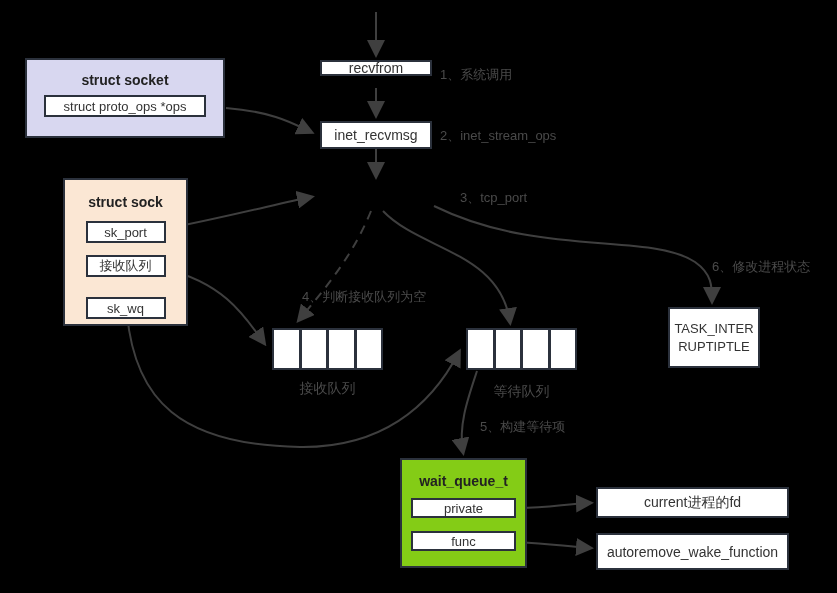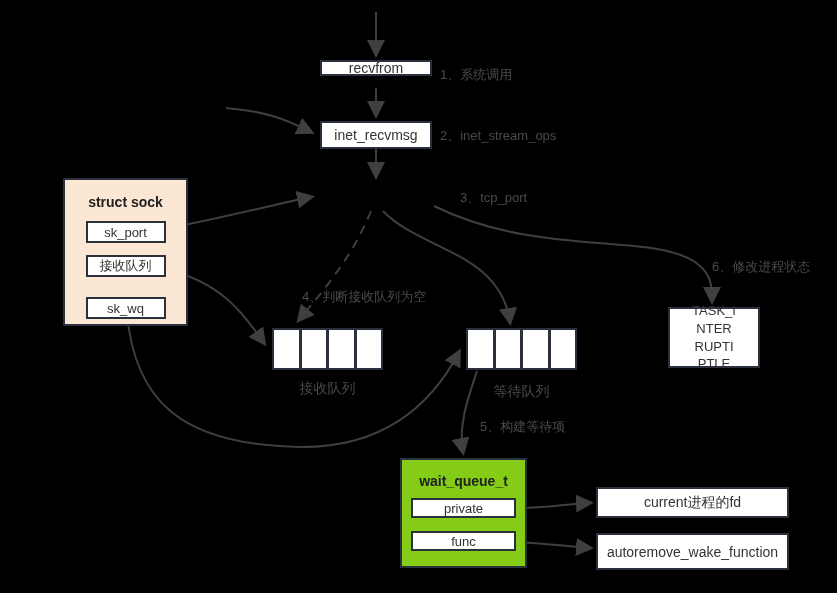--- a/index.html
+++ b/index.html
@@ -13,21 +13,21 @@
         font-size:14px;text-align:center;}
   .container-box{display:flex;flex-direction:column;align-items:center;}
   .box-title{font-weight:bold;font-size:14px;color:#222;text-align:center;}
   .inner{box-sizing:border-box;background:#fff;border:2px solid #2b313c;color:#333;
          font-size:13px;display:flex;align-items:center;justify-content:center;}
   .step-label{position:absolute;color:#4a4a4a;font-size:13px;white-space:nowrap;}
   .queue{position:absolute;box-sizing:border-box;background:#2b313c;border:2px solid #2b313c;
          display:flex;gap:3px;padding:0;}
   .queue .cell{flex:1;background:#fff;}
   .queue-label{position:absolute;color:#4a4a4a;font-size:14px;text-align:center;white-space:nowrap;}
-  .task{font-size:13px;line-height:1.35;word-break:break-all;padding:22px;}
+  .task{font-size:13px;line-height:1.35;word-break:break-all;padding:4px;}
 </style>
 </head>
 <body>
 
 <div class="canvas">
 
   <svg class="arrows" viewBox="0 0 837 593" xmlns="http://www.w3.org/2000/svg">
     <defs>
       <marker id="ah" markerWidth="9" markerHeight="9" refX="7" refY="4.5" orient="auto">
         <polygon points="0,0 9,4.5 0,9" fill="#3f3f3f"></polygon>
@@ -43,20 +43,24 @@
       <path d="M165,269 C225,283 246,318 264,343" marker-end="url(#ah)"></path>
       <path d="M127,314 C135,400 180,445 300,447 C380,448 430,408 459,352" marker-end="url(#ah)"></path>
       <path d="M383,211 C420,250 500,252 510,322" marker-end="url(#ah)"></path>
       <path d="M434,206 C540,258 650,232 695,262 C712,274 712,286 712,301" marker-end="url(#ah)"></path>
       <path d="M477,371 C468,398 458,426 463,452" marker-end="url(#ah)"></path>
       <path d="M518,508 C550,508 564,504 590,503" marker-end="url(#ah)"></path>
       <path d="M518,542 C550,544 564,546 590,548" marker-end="url(#ah)"></path>
     </g>
   </svg>
 
+  <div class="box container-box" style="left:25px;top:58px;width:200px;height:80px;background:#d8d7f0;">
+    <div class="box-title" style="margin-top:12px;">struct socket</div>
+    <div class="inner" style="width:162px;height:22px;margin-top:7px;">struct proto_ops *ops</div>
+  </div>
 
   <div class="box node" style="left:320px;top:60px;width:112px;height:16px;">recvfrom</div>
   <div class="box node" style="left:320px;top:121px;width:112px;height:28px;">inet_recvmsg</div>
 
   <div class="step-label" style="left:440px;top:66px;">1、系统调用</div>
   <div class="step-label" style="left:440px;top:127px;">2、inet_stream_ops</div>
   <div class="step-label" style="left:460px;top:189px;">3、tcp_port</div>
 
   <div class="box container-box" style="left:63px;top:178px;width:125px;height:148px;background:#fbe7d4;">
     <div class="box-title" style="margin-top:14px;">struct sock</div>

